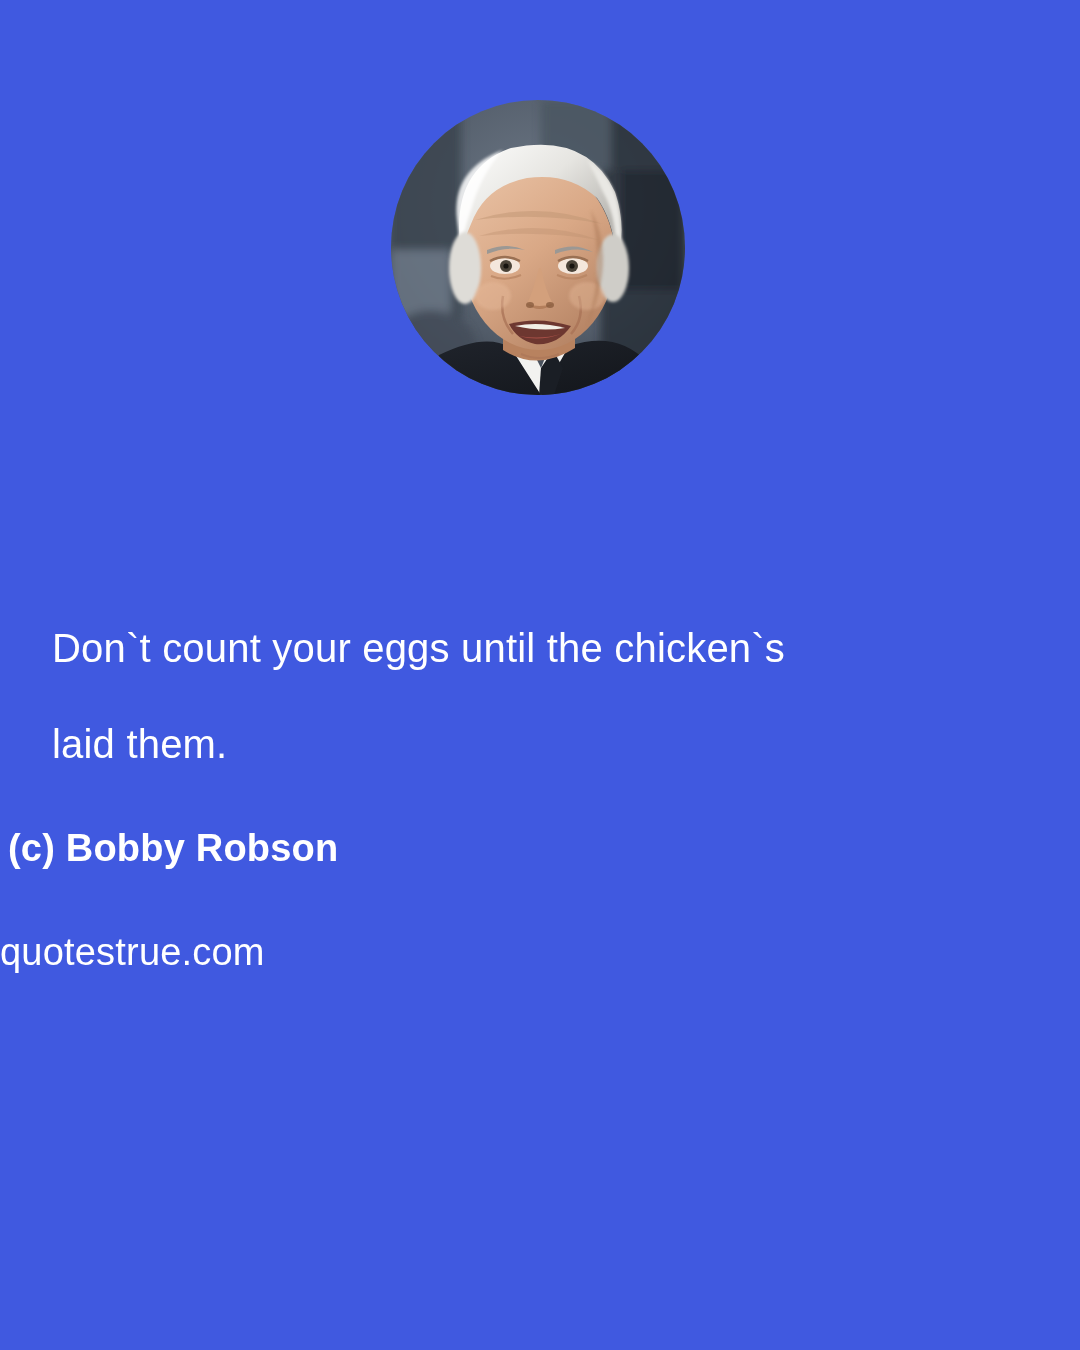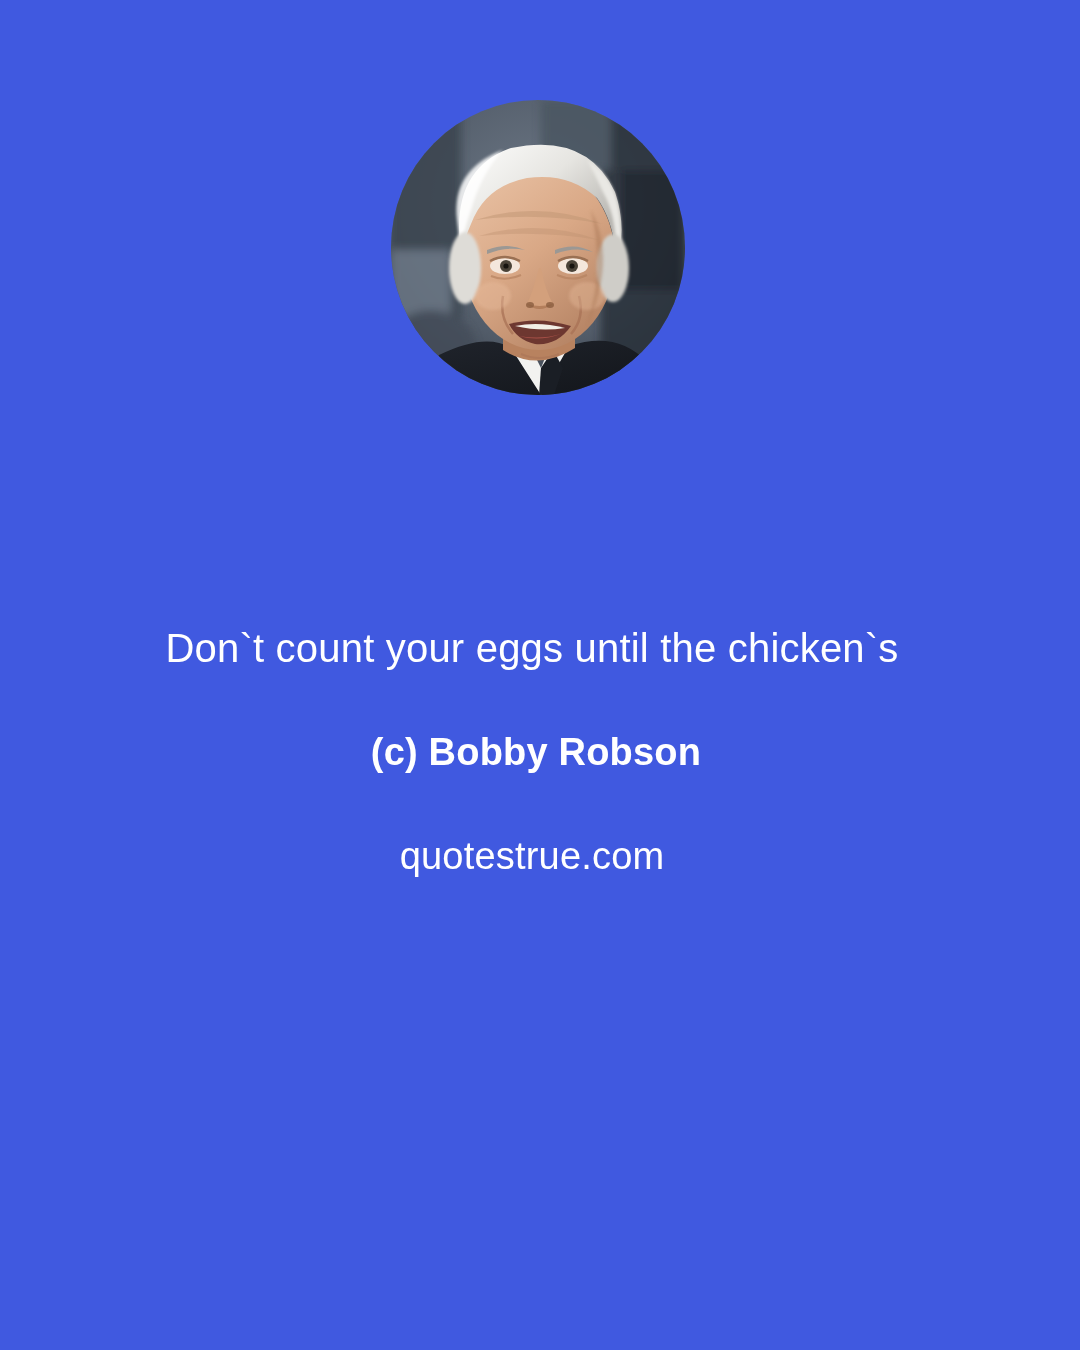--- a/index.html
+++ b/index.html
@@ -43,21 +43,20 @@
     width: 100%;
     height: 100%;
   }
 
   
   .text-block {
     position: absolute;
     left: 0;
     right: 16px;
     top: 600px;
-    text-align: center;
   }
 
   .quote-text {
     color: #ffffff;
     font-size: 40px;
     font-weight: 400;
     line-height: 96px;
     letter-spacing: 0.2px;
     margin: 0 auto;
     width: 960px;
@@ -183,17 +182,18 @@
         <ellipse cx="102" cy="196" rx="18" ry="14" fill="#e7bb9c" opacity="0.45" filter="url(#soften)"></ellipse>
         <ellipse cx="196" cy="196" rx="18" ry="14" fill="#e7bb9c" opacity="0.4" filter="url(#soften)"></ellipse>
 
         <path d="M 200 110 Q 226 158 196 226 Q 214 170 200 110 Z" fill="#a3714f" opacity="0.4" filter="url(#soften)"></path>
       </svg>
     </div>
   </div>
 
   <div class="text-block">
     <p class="quote-text">Don`t count your eggs until the chicken`s</p>
+    <p class="quote-text">laid them.</p>
     <p class="author-line">(c) Bobby Robson</p>
     <p class="site-line">quotestrue.com</p>
   </div>
 
 </div>
 
 </body></html>

